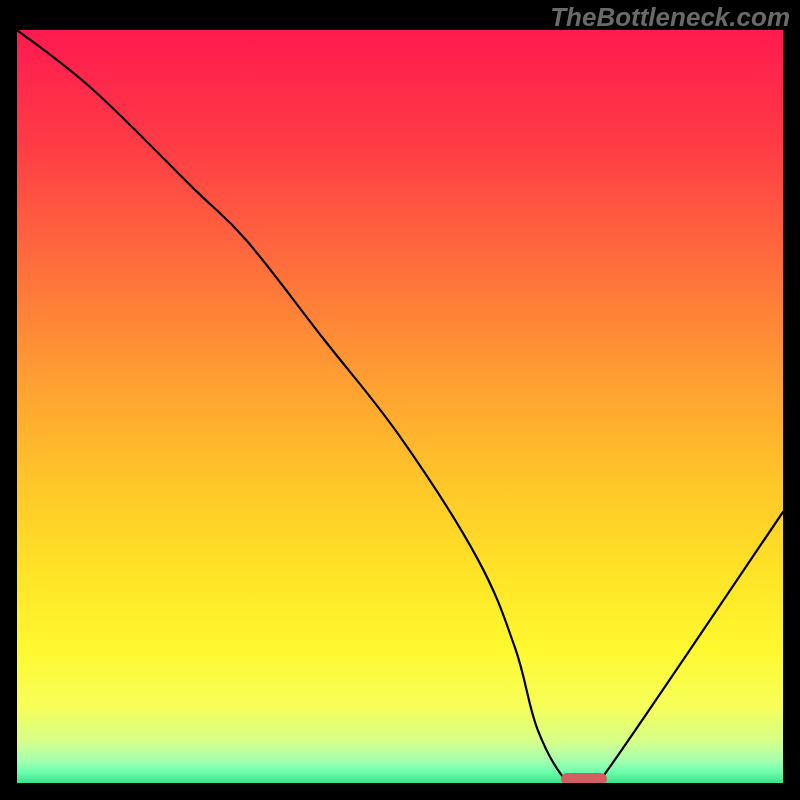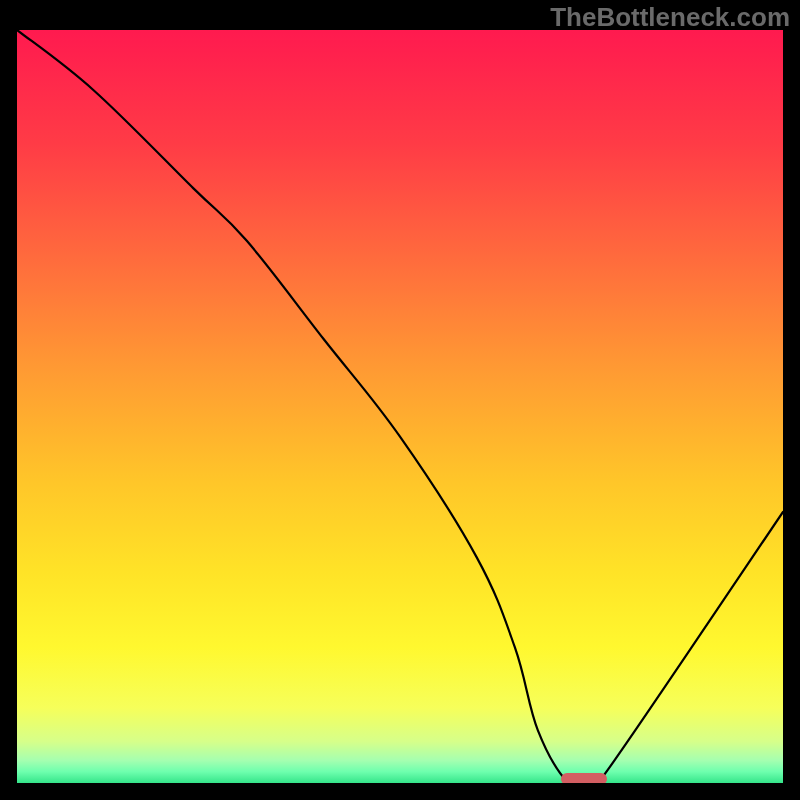--- a/index.html
+++ b/index.html
@@ -20,20 +20,21 @@
   .watermark {
     position: absolute;
     top: 2px;
     right: 10px;
     color: #6a6a6a;
     font-size: 26px;
     font-weight: bold;
     font-family: Arial, sans-serif;
     z-index: 10;
     letter-spacing: 0px;
+    font-style: italic;
   }
   .plot {
     position: absolute;
     left: 17px;
     top: 30px;
     width: 766px;
     height: 753px;
     overflow: hidden;
   }
   .plot svg {

